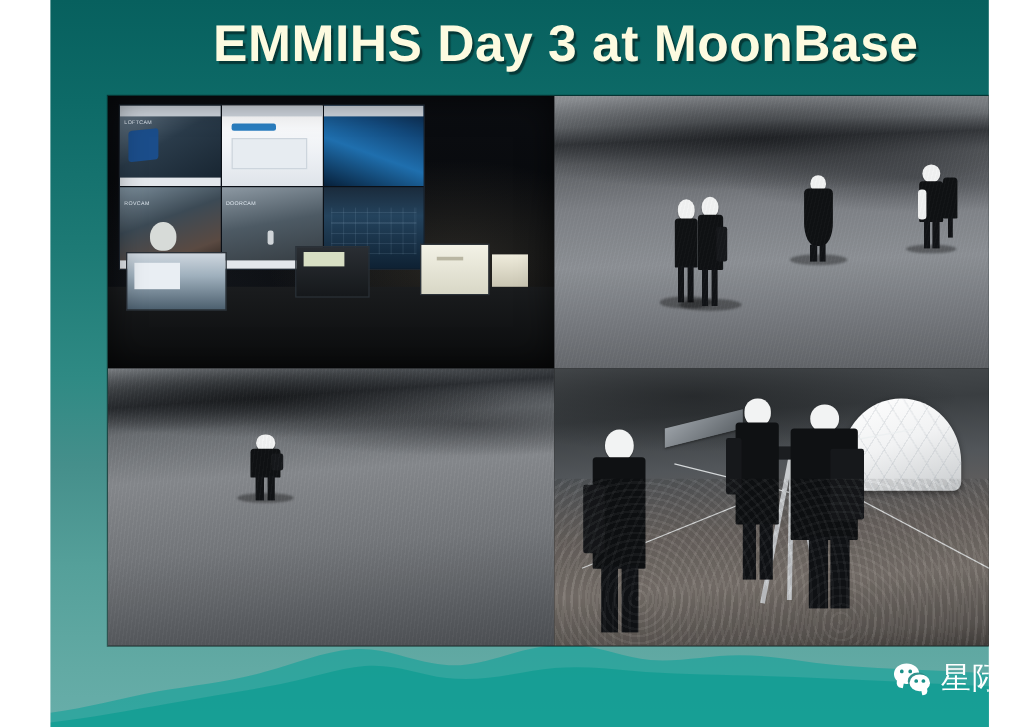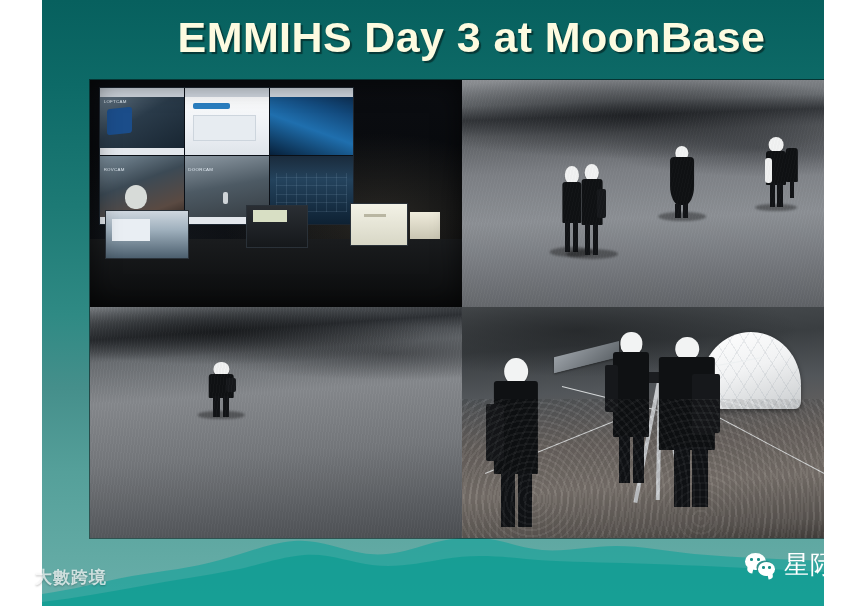--- a/index.html
+++ b/index.html
@@ -316,23 +316,14 @@
         <div class="d dA1"></div>
           <div class="d dA2"></div>
         <div class="d dB1"></div>
           <div class="d dB2"></div>
       </div>
       <div class="name">星际航行</div>
     </div>
 
   </div>
 
-  <div class="watermark">
-    <span class="cam">
-      <span class="shell"></span>
-        <span class="lens"></span>
-        <span class="b1"></span>
-        <span class="b2"></span>
-    </span>
-    <span>大數跨境</span>
-  </div>
 
 </div>
 
 </body></html>

